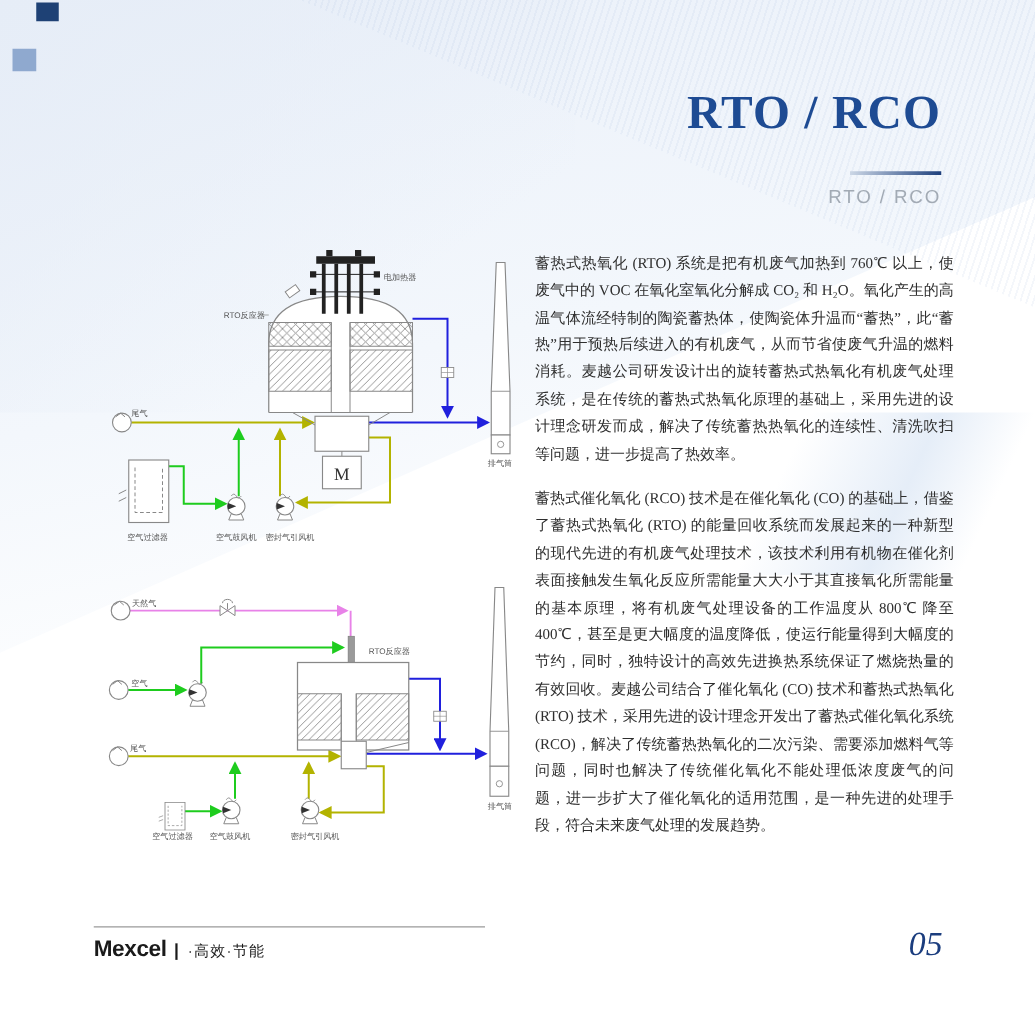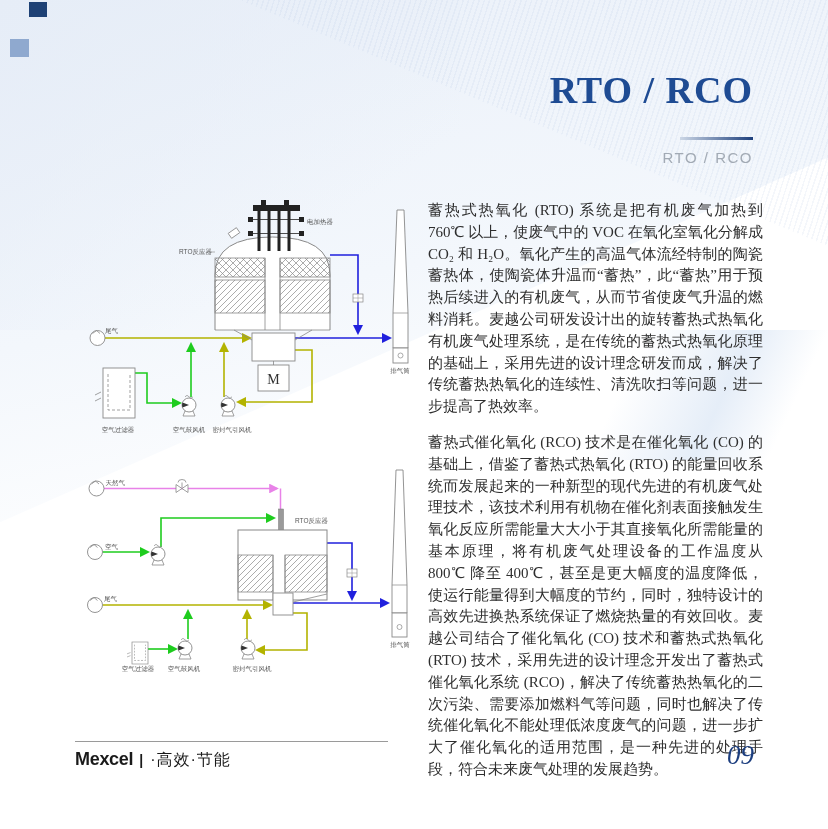--- a/index.html
+++ b/index.html
@@ -19,33 +19,33 @@
   .sq-light{position:absolute;left:10px;top:39px;width:19px;height:18px;background:#8fa9cf;}
   
   .title{position:absolute;right:75px;top:68px;margin:0;font-family:"Liberation Serif",serif;
          font-weight:bold;font-size:38px;letter-spacing:1px;color:#1e4b93;}
   .title-rule{position:absolute;right:75px;top:137px;width:73px;height:3px;
          background:linear-gradient(to right,#ccd7e6,#1d3f7c);}
   .subtitle{position:absolute;right:75px;top:149px;font-family:"Liberation Sans",sans-serif;
          font-size:15px;letter-spacing:1.5px;color:#a2aab4;}
   
   .body-text{position:absolute;left:428px;top:200px;width:335px;}
-  .body-text p{margin:0 0 14px 0;font-size:15px;line-height:21.8px;text-align:justify;
+  .body-text p{margin:0 0 14px 0;font-size:12px;line-height:21.8px;text-align:justify;
          color:#2e2e2e;font-family:"Liberation Serif",serif;}
   
   .diagram{position:absolute;}
   .diagram-rto{left:58px;top:193px;width:360px;height:252px;}
   .diagram-rco{left:58px;top:463px;width:360px;height:230px;}
   .dlab{font:6.5px "Liberation Sans",sans-serif;fill:#555;}
   
   .footer-rule{position:absolute;left:75px;top:741px;width:313px;height:1px;background:#9a9a9a;}
   .brand{position:absolute;left:75px;top:749px;font-family:"Liberation Sans",sans-serif;color:#1a1a1a;}
   .brand-name{font-weight:bold;font-size:18px;letter-spacing:-0.3px;}
   .brand-sep{font-size:14px;margin:0 7px 0 6px;font-weight:bold;}
-  .brand-tag{font-size:16px;letter-spacing:1px;}
+  .brand-tag{font-size:12px;letter-spacing:1px;}
   .page-num{position:absolute;left:727px;top:740px;font-family:"Liberation Serif",serif;
          font-style:italic;font-size:27px;color:#1b3d7e;}
 </style>
 </head>
 <body>
 
 <div class="page">
 
   <div class="bg-a"></div>
   <div class="bg-b"></div>
@@ -263,15 +263,15 @@
     <use href="#pumpB" x="127" y="185"></use>
     <text class="dlab" x="126" y="208" text-anchor="middle">空气鼓风机</text>
     <use href="#pumpB" x="190" y="185"></use>
     <text class="dlab" x="194" y="208" text-anchor="middle">密封气引风机</text>
   </svg>
 
   <div class="footer-rule"></div>
   <div class="brand">
     <span class="brand-name">Mexcel</span><span class="brand-sep">|</span><span class="brand-tag">·高效·节能</span>
   </div>
-  <div class="page-num">09</div>
+  <div class="page-num">05</div>
 
 </div>
 
 </body></html>

